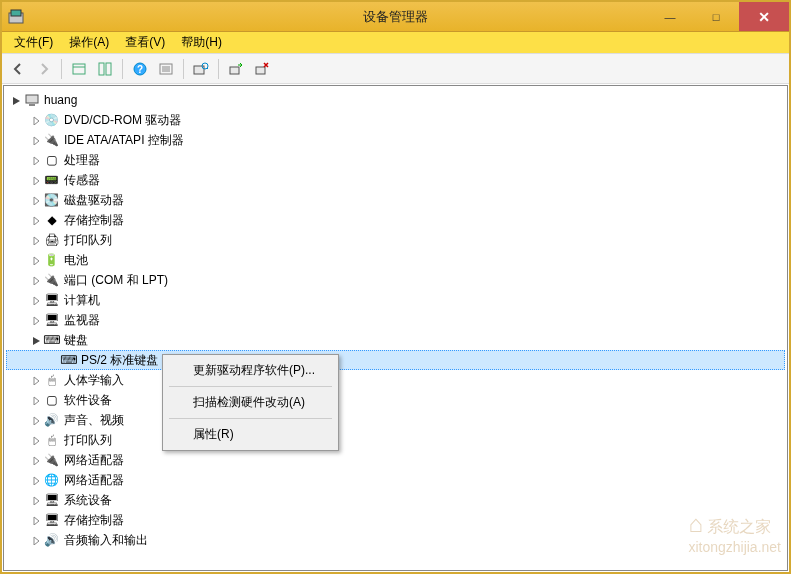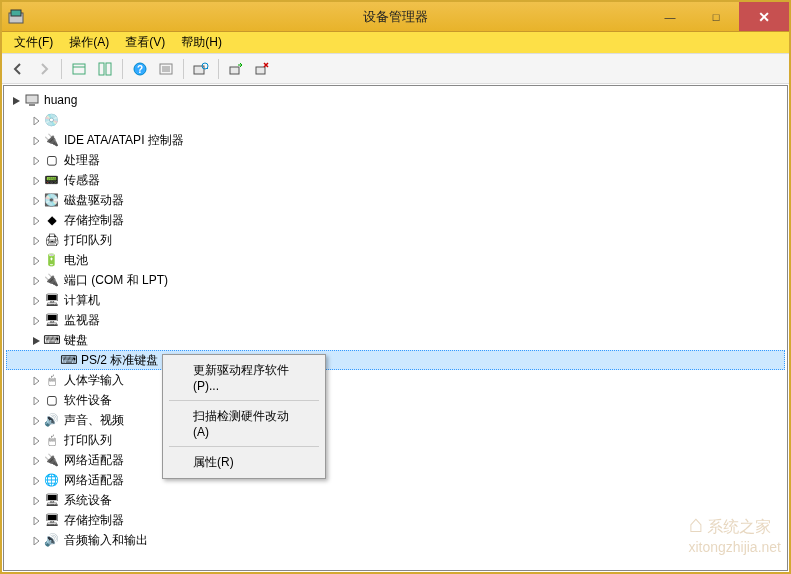--- a/index.html
+++ b/index.html
@@ -28,21 +28,21 @@
 .tree-node { display: flex; align-items: center; font-size: 12px; height: 20px; padding-left: 4px; cursor: pointer; white-space: nowrap; }
 .tree-node.selected { background: #cde8ff; border: 1px dotted #3399ff; }
 .expander { width: 12px; height: 12px; display: inline-flex; align-items: center; justify-content: center; margin-right: 2px; cursor: pointer; }
 .expander svg { width: 9px; height: 9px; }
 .node-icon { width: 16px; height: 16px; margin-right: 4px; display: inline-flex; align-items: center; justify-content: center; }
 .indent-0 { padding-left: 4px; }
 .indent-1 { padding-left: 24px; }
 .indent-2 { padding-left: 54px; }
 
 
-.context-menu { position: absolute; background: #f0f0f0; border: 1px solid #999; box-shadow: 2px 2px 4px rgba(0,0,0,0.3); width: 164px; padding: 2px; font-size: 12px; z-index: 100; }
+.context-menu { position: absolute; background: #f0f0f0; border: 1px solid #999; box-shadow: 2px 2px 4px rgba(0,0,0,0.3); width: 177px; padding: 2px; font-size: 12px; z-index: 100; }
 .ctx-item { padding: 5px 20px 5px 28px; cursor: pointer; }
 .ctx-item.highlighted { border: 2px solid #e00; padding: 3px 18px 3px 26px; }
 .ctx-sep { height: 1px; background: #ccc; margin: 2px 4px; }
 
 
 .watermark { position: absolute; right: 8px; bottom: 16px; opacity: 0.25; font-size: 16px; color: #a16207; pointer-events: none; margin-top: 12px; }
 .watermark .logo { font-size: 24px; }
 </style>
 </head>
 <body>
@@ -147,20 +147,21 @@
     <span>huang</span>
   </div>
   <div id="tree-children">
       <div class="tree-node indent-1">
         <span class="expander">
           <svg viewBox="0 0 9 9">
             <path d="M2 1 L7 5 L2 9 Z" fill="none" stroke="#888"></path>
           </svg>
         </span>
         <span class="node-icon">💿</span>
+        <span>DVD/CD-ROM 驱动器</span>
       </div>
       <div class="tree-node indent-1">
         <span class="expander">
           <svg viewBox="0 0 9 9">
             <path d="M2 1 L7 5 L2 9 Z" fill="none" stroke="#888"></path>
           </svg>
         </span>
         <span class="node-icon">🔌</span>
         <span>IDE ATA/ATAPI 控制器</span>
       </div>

